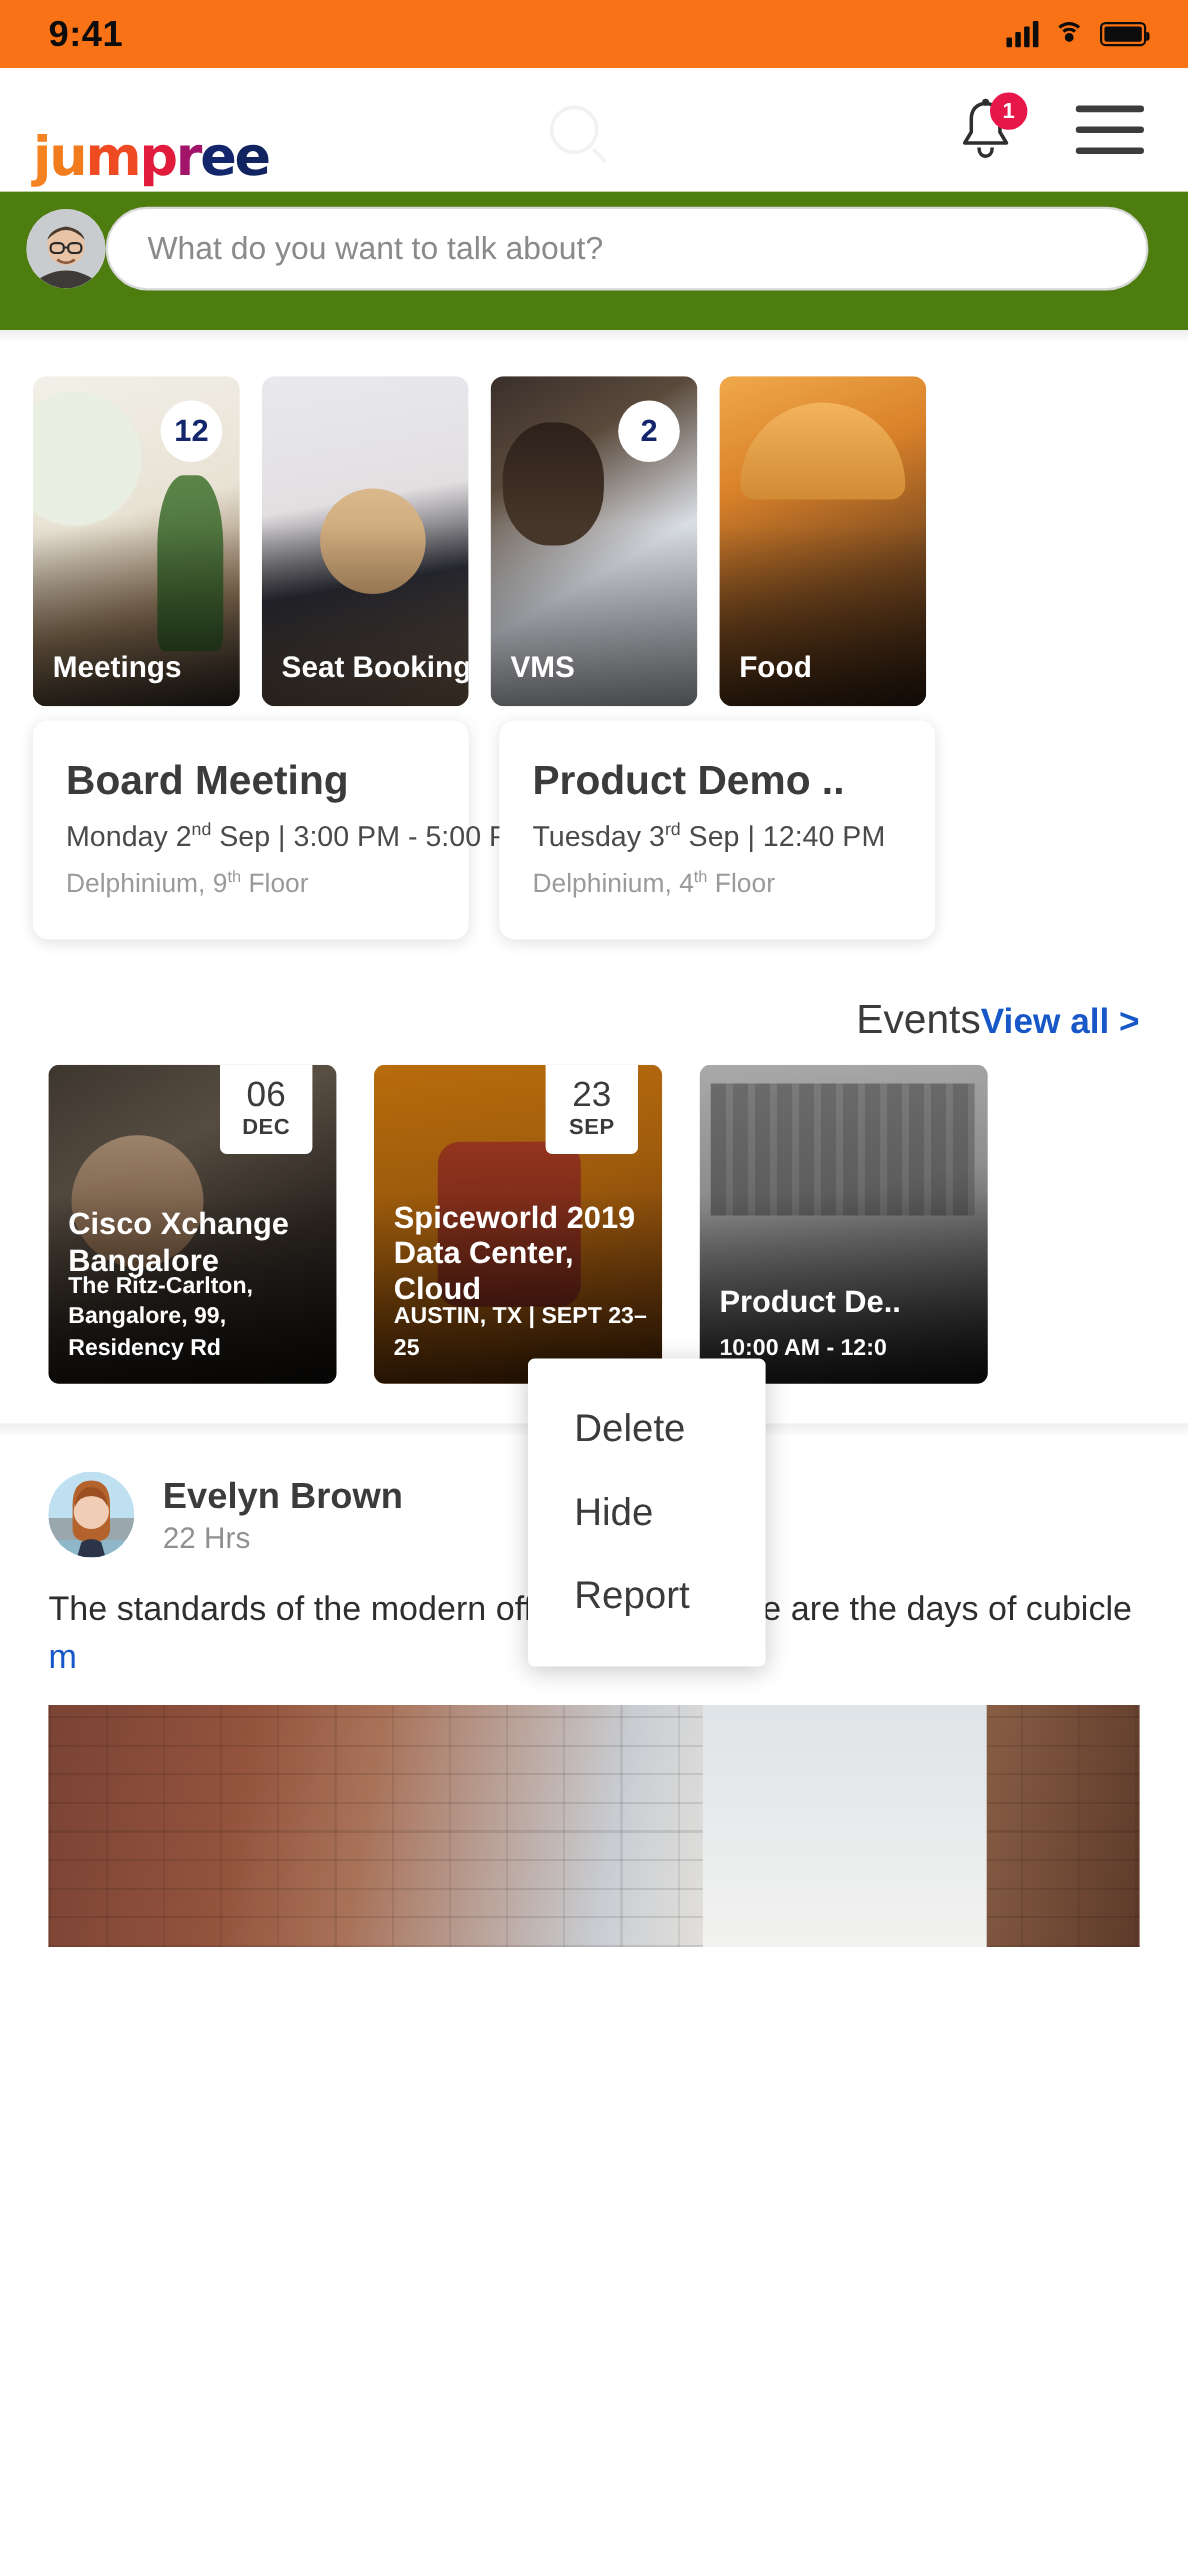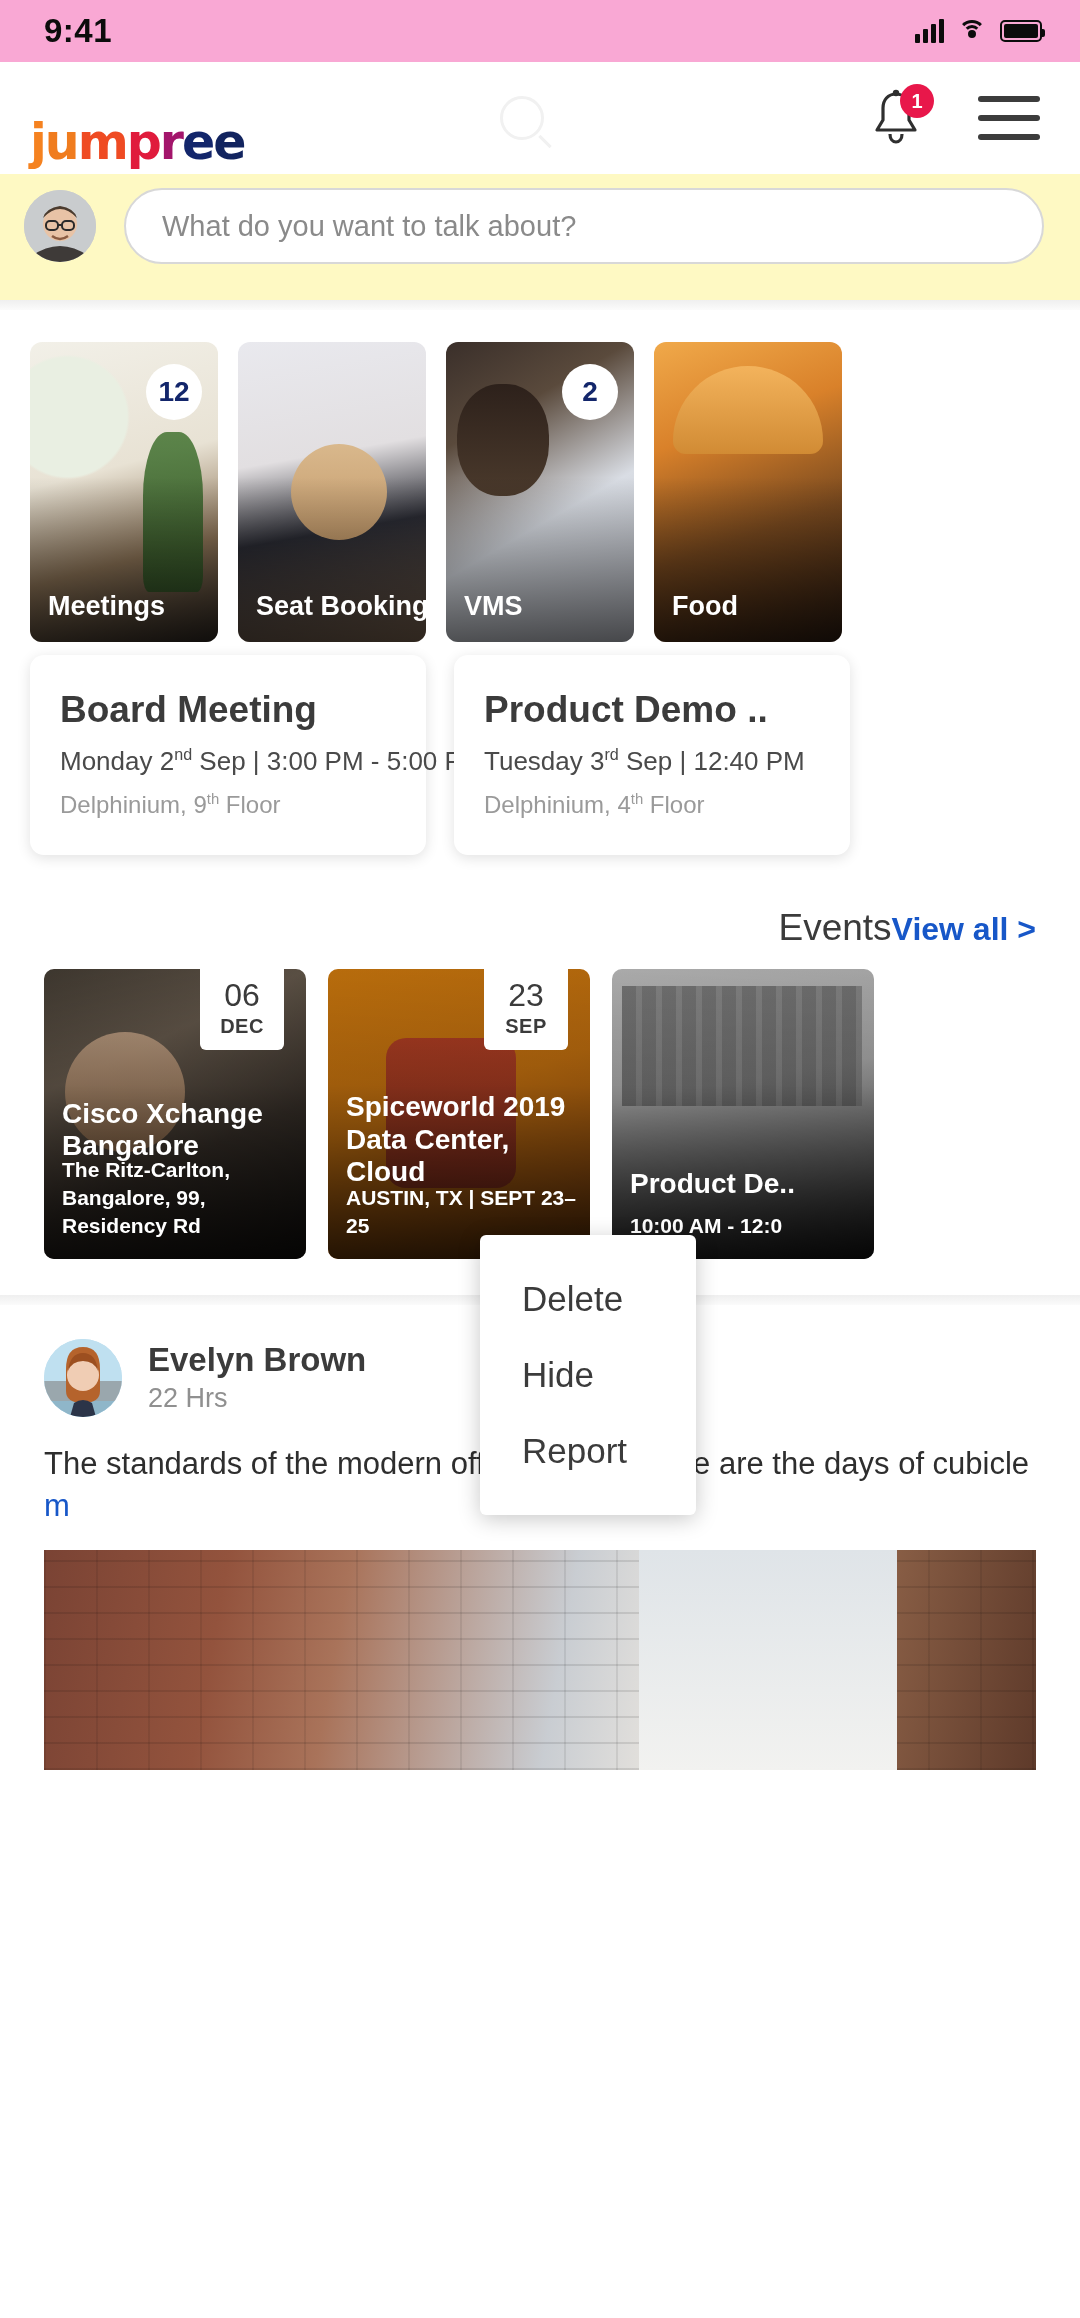--- a/index.html
+++ b/index.html
@@ -6,21 +6,21 @@
   html, body {
     width: 1080px; height: 2318px;
     font-family: "Liberation Sans", sans-serif;
     background: #ffffff;
     overflow: hidden;
   }
   .screen { position: relative; width: 1080px; height: 2318px; background:#fff; overflow:hidden; }
 
   
   .statusbar {
-    height: 62px; background: #f9a8d4;
+    height: 62px; background: #f97316;
     display: flex; align-items: center; justify-content: space-between;
     padding: 0 38px 0 44px;
     text-align: right;
   }
   .status-time { font-size: 33px; font-weight: 700; color:#0c0c0c; letter-spacing:.5px; }
   .status-icons { display:flex; align-items:center; gap:14px; }
   .sig { display:flex; align-items:flex-end; gap:3px; height:24px; }
   .sig i { display:block; width:5px; background:#0c0c0c; border-radius:1px; }
   .sig i:nth-child(1){height:9px}.sig i:nth-child(2){height:14px}
   .sig i:nth-child(3){height:19px}.sig i:nth-child(4){height:24px}
@@ -49,21 +49,21 @@
      background:#f1f1f1;transform:rotate(45deg);}
   .bell-wrap{ position:relative; margin-right:54px; width:56px; height:60px;}
   .bell-svg{ width:56px; height:60px; }
   .bell-badge{ position:absolute; top:-4px; right:-10px; min-width:34px; height:34px;
      background:#e8174a; color:#fff; border-radius:17px; font-size:20px; font-weight:700;
      display:flex;align-items:center;justify-content:center; padding:0 6px;}
   .burger{ width:62px; display:flex; flex-direction:column; gap:13px; }
   .burger span{ display:block; height:6px; background:#3c3c3c; border-radius:3px; }
 
   
-  .searchrow{ display:flex; align-items:center; gap:28px; padding:14px 36px 36px 24px; background:#fef9c3;}
+  .searchrow{ display:flex; align-items:center; padding:14px 36px 36px 24px; background:#4d7c0f;}
   .avatar-sm{ width:72px;height:72px;border-radius:50%; overflow:hidden; flex:none;
      background:#c9ccce; position:relative;}
   .searchbox{ flex:1; height:76px; border:2px solid #d8d8d8; border-radius:38px;
      display:flex; align-items:center; padding:0 36px; color:#8a8a8a; font-size:29px; background:#fff;}
 
   .divider{height:10px;background:linear-gradient(#efefef,#fbfbfb);}
 
   
   .tilerow{ display:flex; gap:20px; padding:32px 0 0 30px; overflow:hidden;}
   .tile{ width:188px; height:300px; border-radius:12px; position:relative;
@@ -101,21 +101,21 @@
   .meetcard .when{ font-size:26px; color:#4a4a4a; margin-bottom:14px; white-space:nowrap;}
   .meetcard .where{ font-size:24px; color:#9a9a9a; white-space:nowrap;}
   sup{font-size:.62em; vertical-align:super;}
 
   
   .sechead{ display:flex; align-items:baseline; justify-content:flex-end;
      padding:18px 44px 20px 44px;}
   .sechead h2{ font-size:37px; font-weight:400; color:#3b3b3b;}
   .viewall{ font-size:32px; font-weight:700; color:#1757c8; }
 
-  .eventrow{ display:flex; gap:22px; padding:0 0 36px 44px; overflow:hidden;}
+  .eventrow{ display:flex; gap:34px; padding:0 0 36px 44px; overflow:hidden;}
   .ecard{ width:262px; height:290px; border-radius:10px; position:relative; overflow:hidden; flex:none;}
   .ecard .img{position:absolute;inset:0;}
   .ecard .shade{position:absolute;inset:0;
      background:linear-gradient(to bottom, rgba(0,0,0,.18) 0%, rgba(0,0,0,.25) 40%, rgba(0,0,0,.78) 100%);}
   .datebadge{ position:absolute; top:0; right:22px; width:84px; background:#fff;
      border-radius:0 0 6px 6px; padding:10px 0 12px; text-align:center;}
   .datebadge .d{ font-size:32px; color:#3b3b3b; line-height:1; font-weight:400;}
   .datebadge .m{ font-size:20px; color:#3b3b3b; font-weight:700; letter-spacing:.5px; margin-top:4px;}
   .ecard .etitle{ position:absolute; left:18px; right:12px; color:#fff;
      font-size:28px; font-weight:700; line-height:1.16; }

